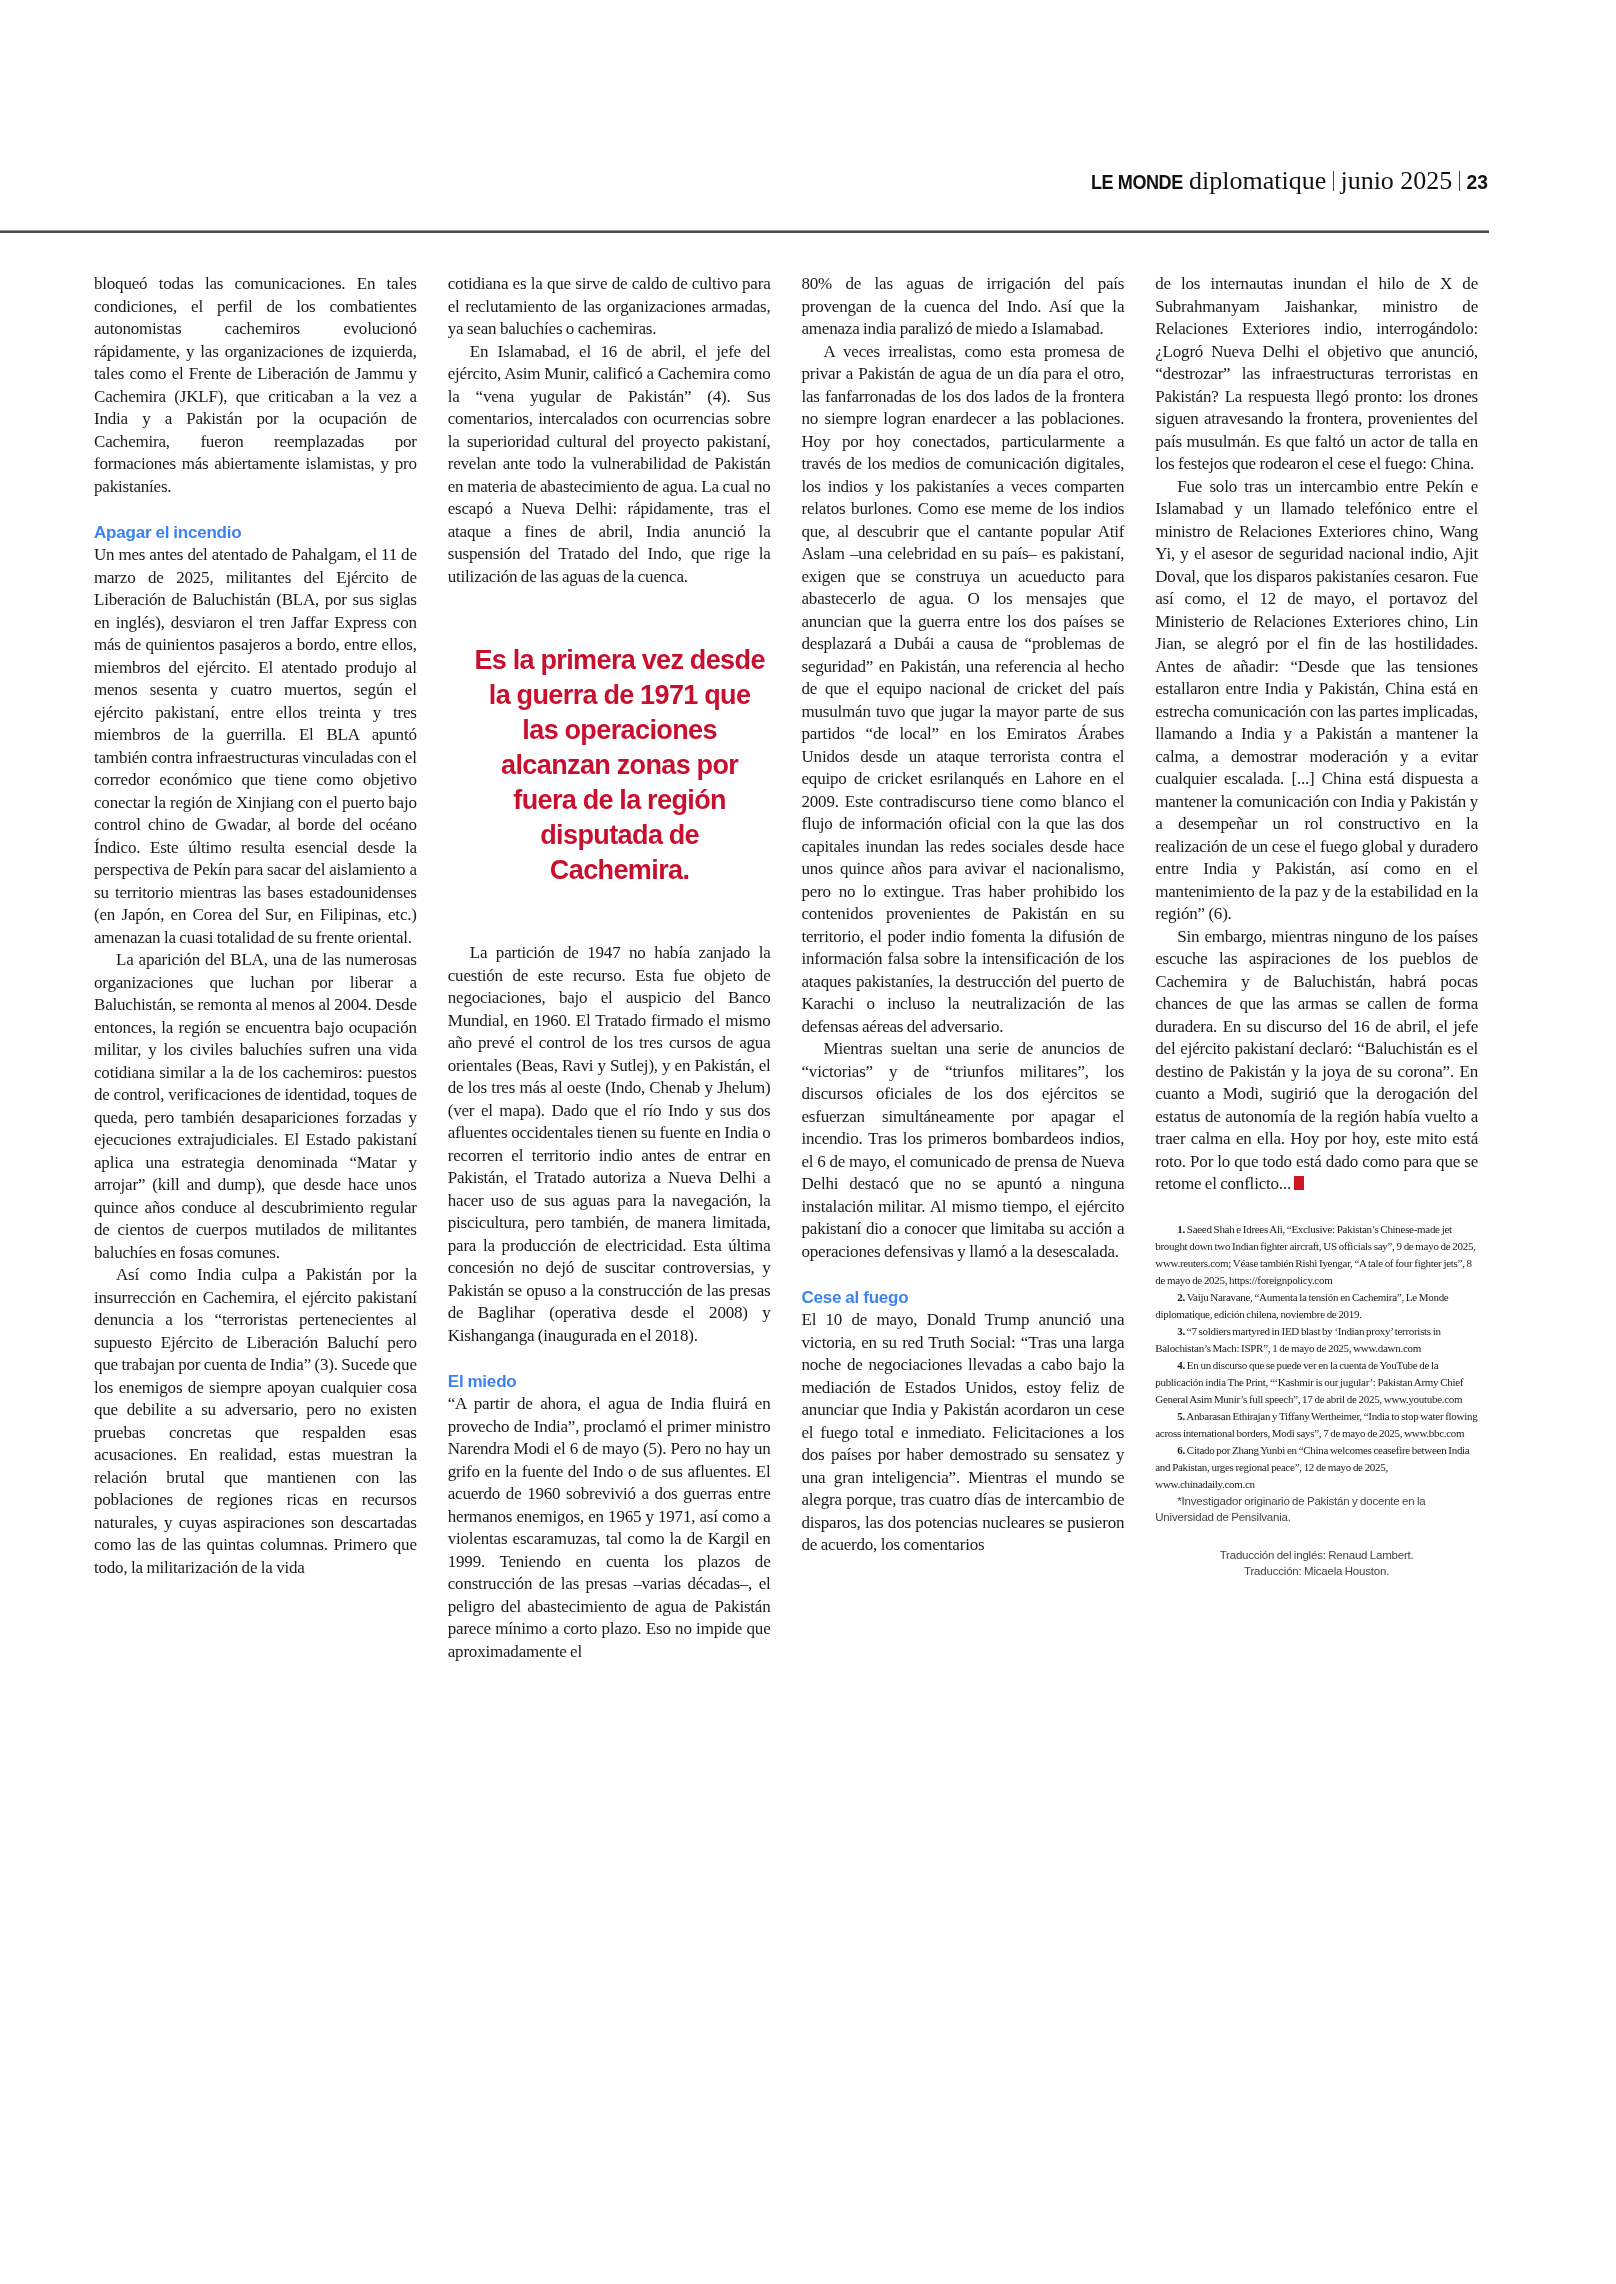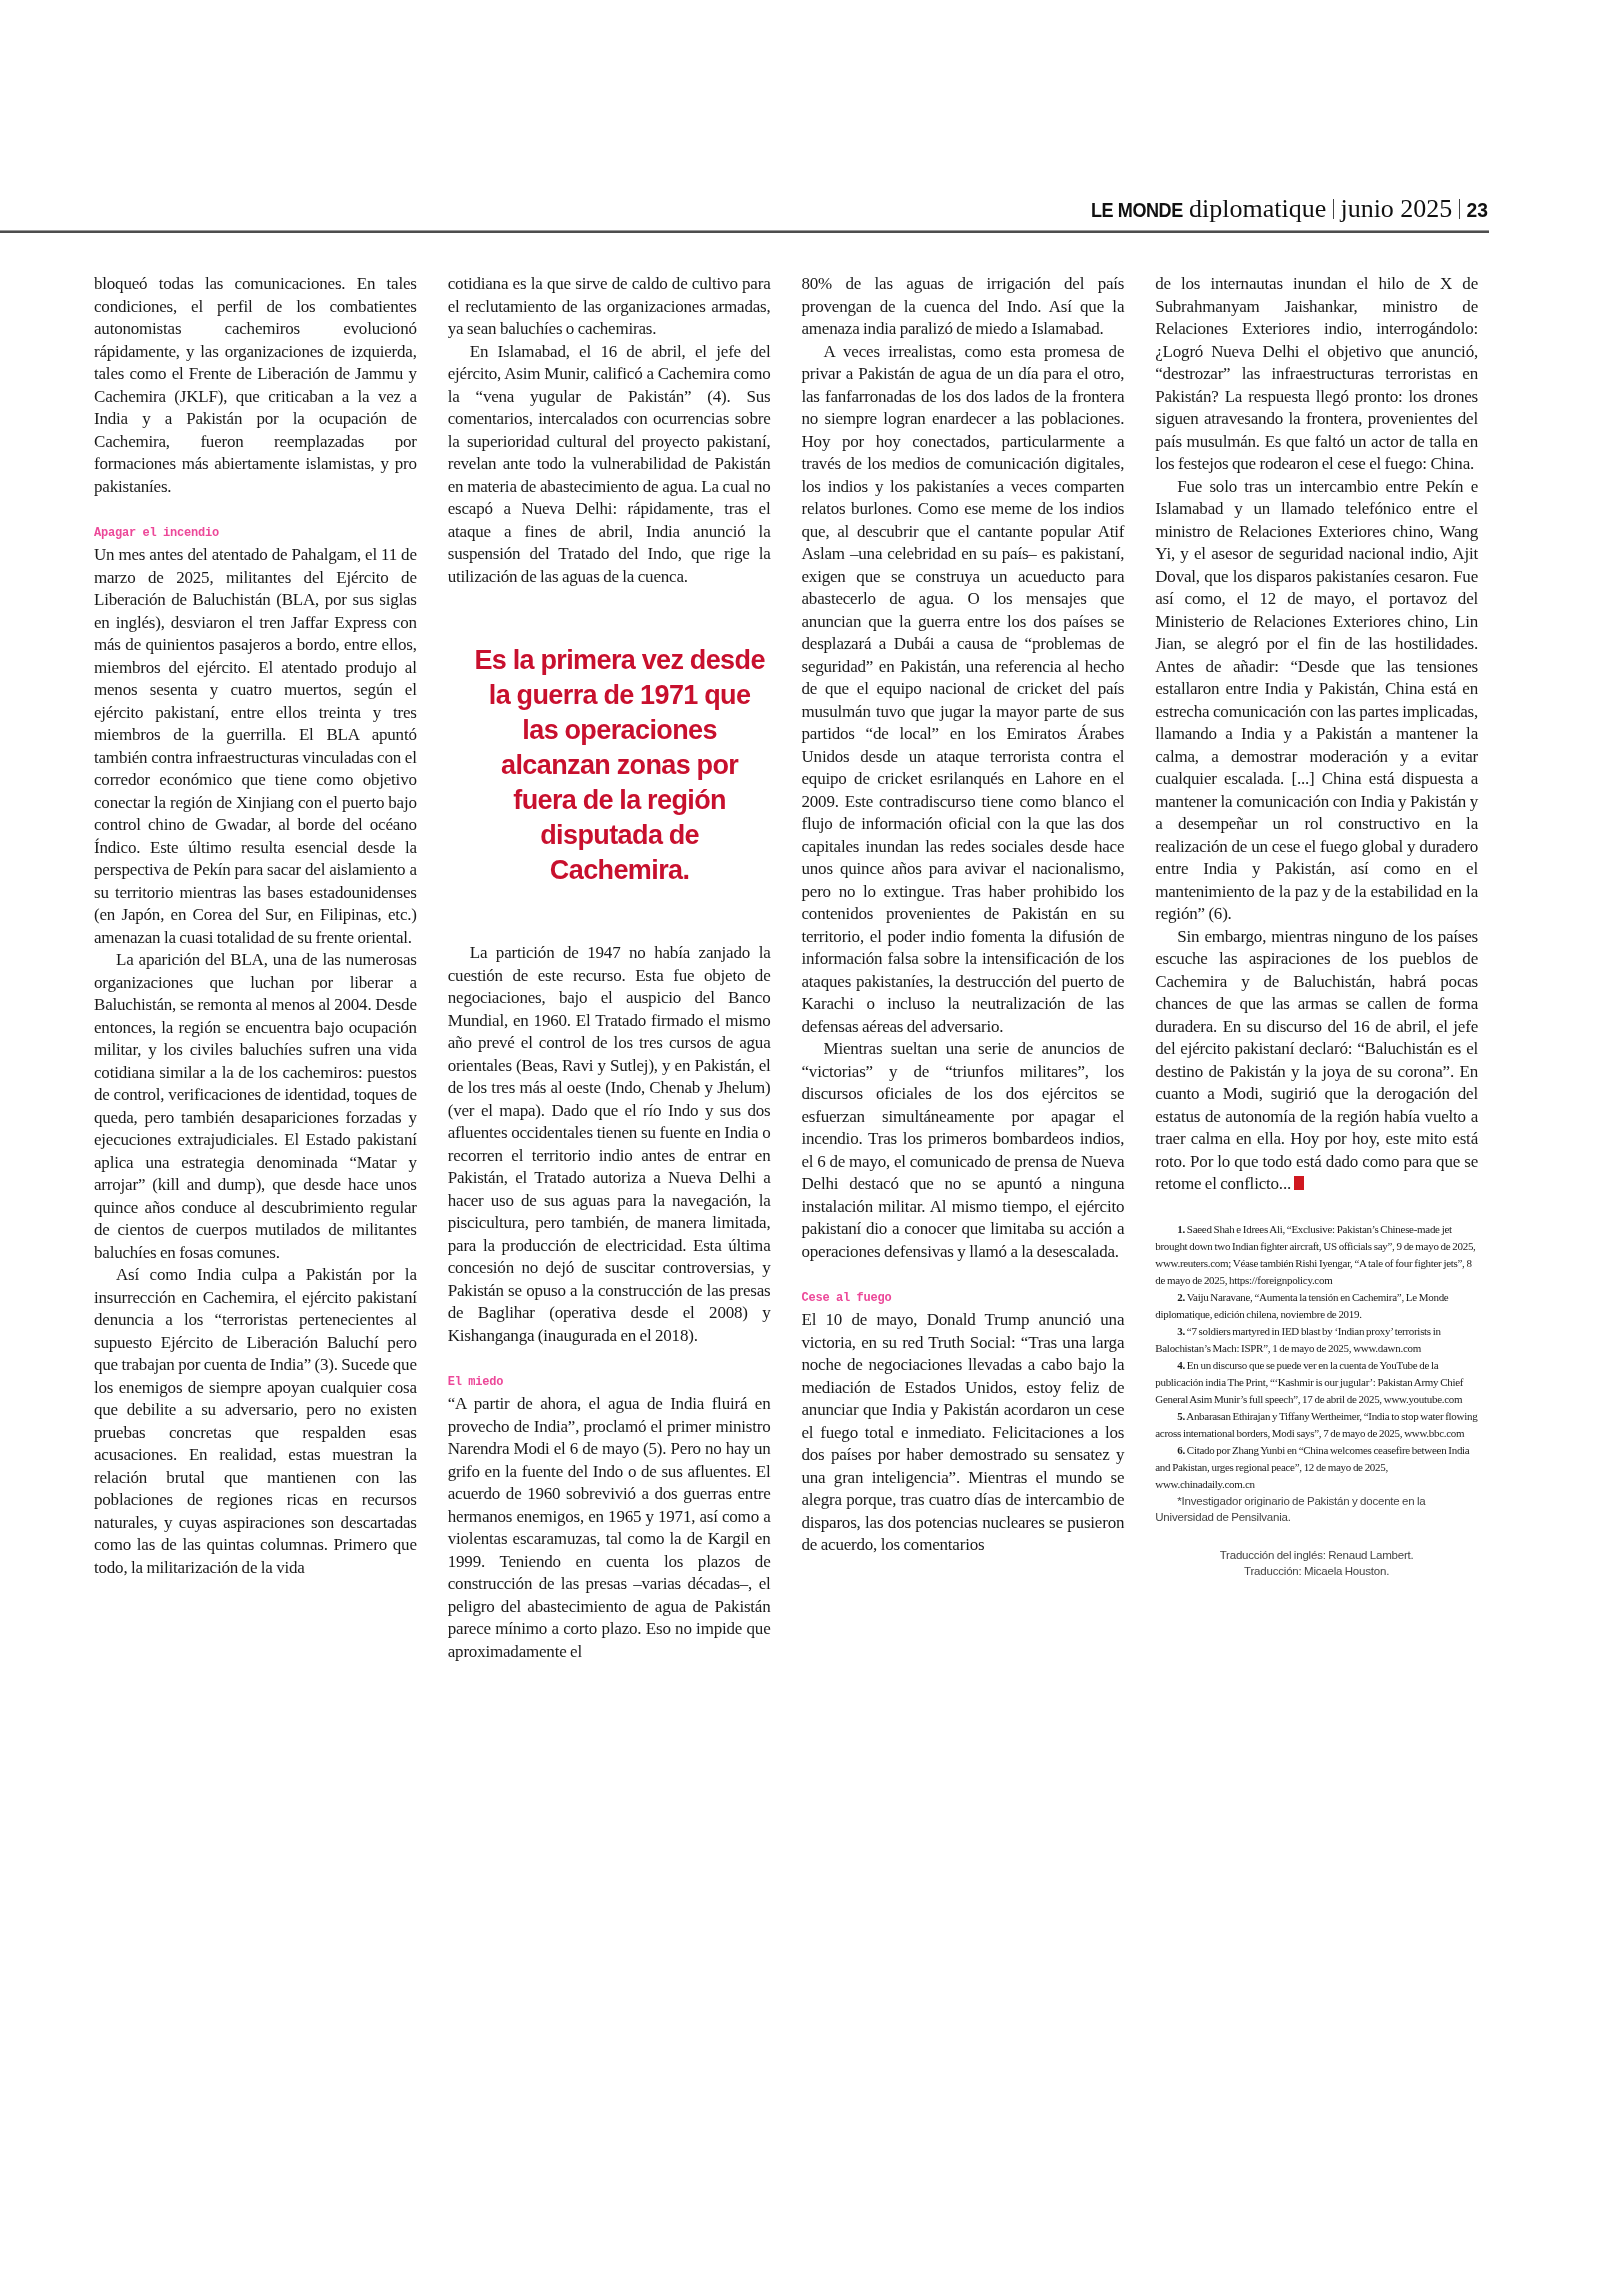--- a/index.html
+++ b/index.html
@@ -1,18 +1,18 @@
 <!DOCTYPE html>
 <html style="font-size:7.4px"><head>
 <meta charset="utf-8">
 <style>
   html, body { margin: 0; padding: 0; background: #ffffff; }
   body { width: 1616px; height: 2284px; position: relative; overflow: hidden; color: #1a1a1a; }
   .masthead {
-    position: absolute; top: 194px; right: 128px;
+    position: absolute; top: 166px; right: 128px;
     display: flex; align-items: baseline; gap: 6.4px;
     font-family: "Liberation Serif", serif; font-size: 26px; color: #111;
   }
   .masthead .brand { font-family: "Liberation Sans", sans-serif; font-weight: bold; font-size: 21px; letter-spacing: -0.5px; transform: scaleX(0.86); transform-origin: right; display: inline-block; }
   .masthead .sep { display: inline-block; width: 1.4px; height: 20px; background: #444; align-self: center; }
   .masthead .page { font-family: "Liberation Sans", sans-serif; font-weight: bold; font-size: 19.3px; }
   .rule {
     position: absolute; top: 230px; left: 0; width: 1489px; height: 2.8px;
     background: linear-gradient(#9a9a9a 0 40%, #4d4d4d 40% 100%);
   }
@@ -20,21 +20,21 @@
     position: absolute; top: 273px; left: 94px; width: 1384px; height: 1935px;
     display: grid; grid-template-columns: repeat(4, 1fr); column-gap: 31px;
   }
   .col {
     font-family: "Liberation Serif", serif; font-size: 17px; line-height: 22.5px;
     text-align: justify; hyphens: auto; -webkit-hyphens: auto; word-spacing: -0.5px; letter-spacing: -0.2px;
   }
   .col p { margin: 0; text-indent: 22px; }
   .col p.noindent { text-indent: 0; }
   .subhead {
-    font-family: Liberation Mono, monospace; color: #ec4899; font-size: 12px; line-height: 22px;
+    font-family: Liberation Sans, sans-serif; color: #3b82f6; font-size: 17px; line-height: 22px;
     margin: 24px 0 0 0;
   }
   .pullquote {
     font-family: "Liberation Sans", sans-serif; color: #c8102e; font-weight: bold;
     font-size: 27px; line-height: 35px; letter-spacing: -0.6px;
     margin: 55px 0 54px 21px; text-align: center;
   }
   .endmark { display: inline-block; width: 10px; height: 14px; background: #d01820; vertical-align: -0.9px; margin-left: 2.8px; }
   .notes { margin-top: 25px; font-size: 11px; line-height: 17px; text-align: left; letter-spacing: -0.3px; word-spacing: -0.5px; }
   .notes .note { margin: 0; }

